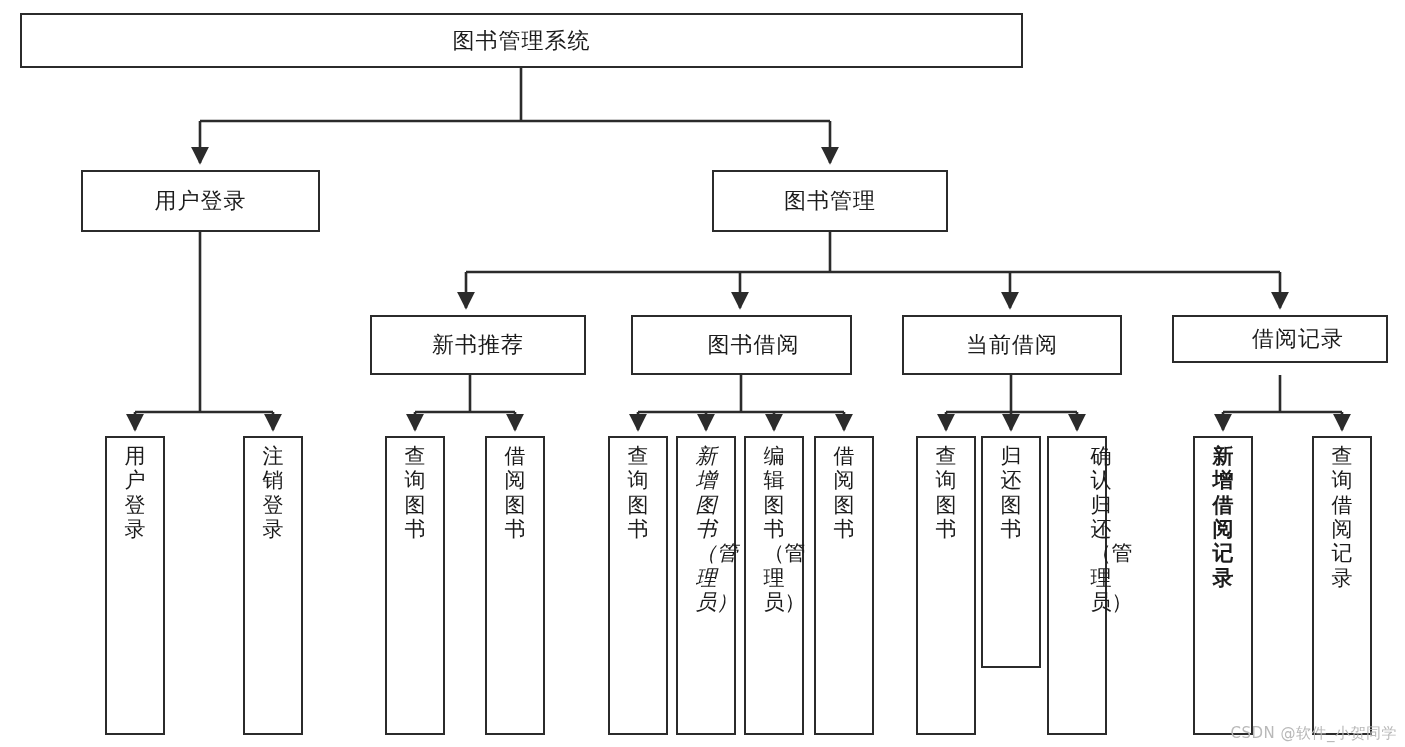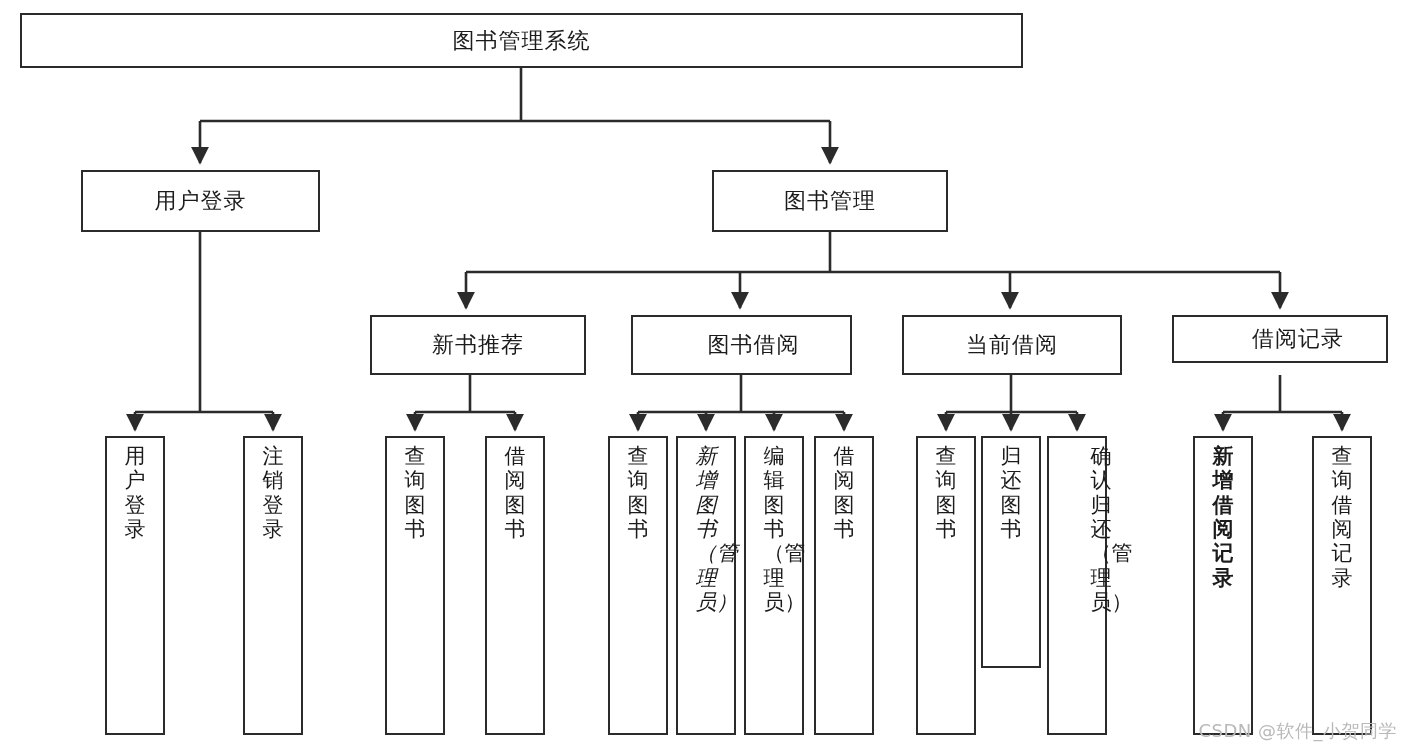--- a/index.html
+++ b/index.html
@@ -50,21 +50,21 @@
   }
   
   .node.vert .vtext{
     width:1em;
     margin:0 auto;
   }
   .watermark{
     position:absolute;
     right:8px;
     bottom:4px;
-    font-size:18px;
+    font-size:15px;
     color:#b9b9b9;
     letter-spacing:.5px;
     white-space:nowrap;
     user-select:none;
   }
 </style>
 </head>
 <body>
 
 <div id="stage">

